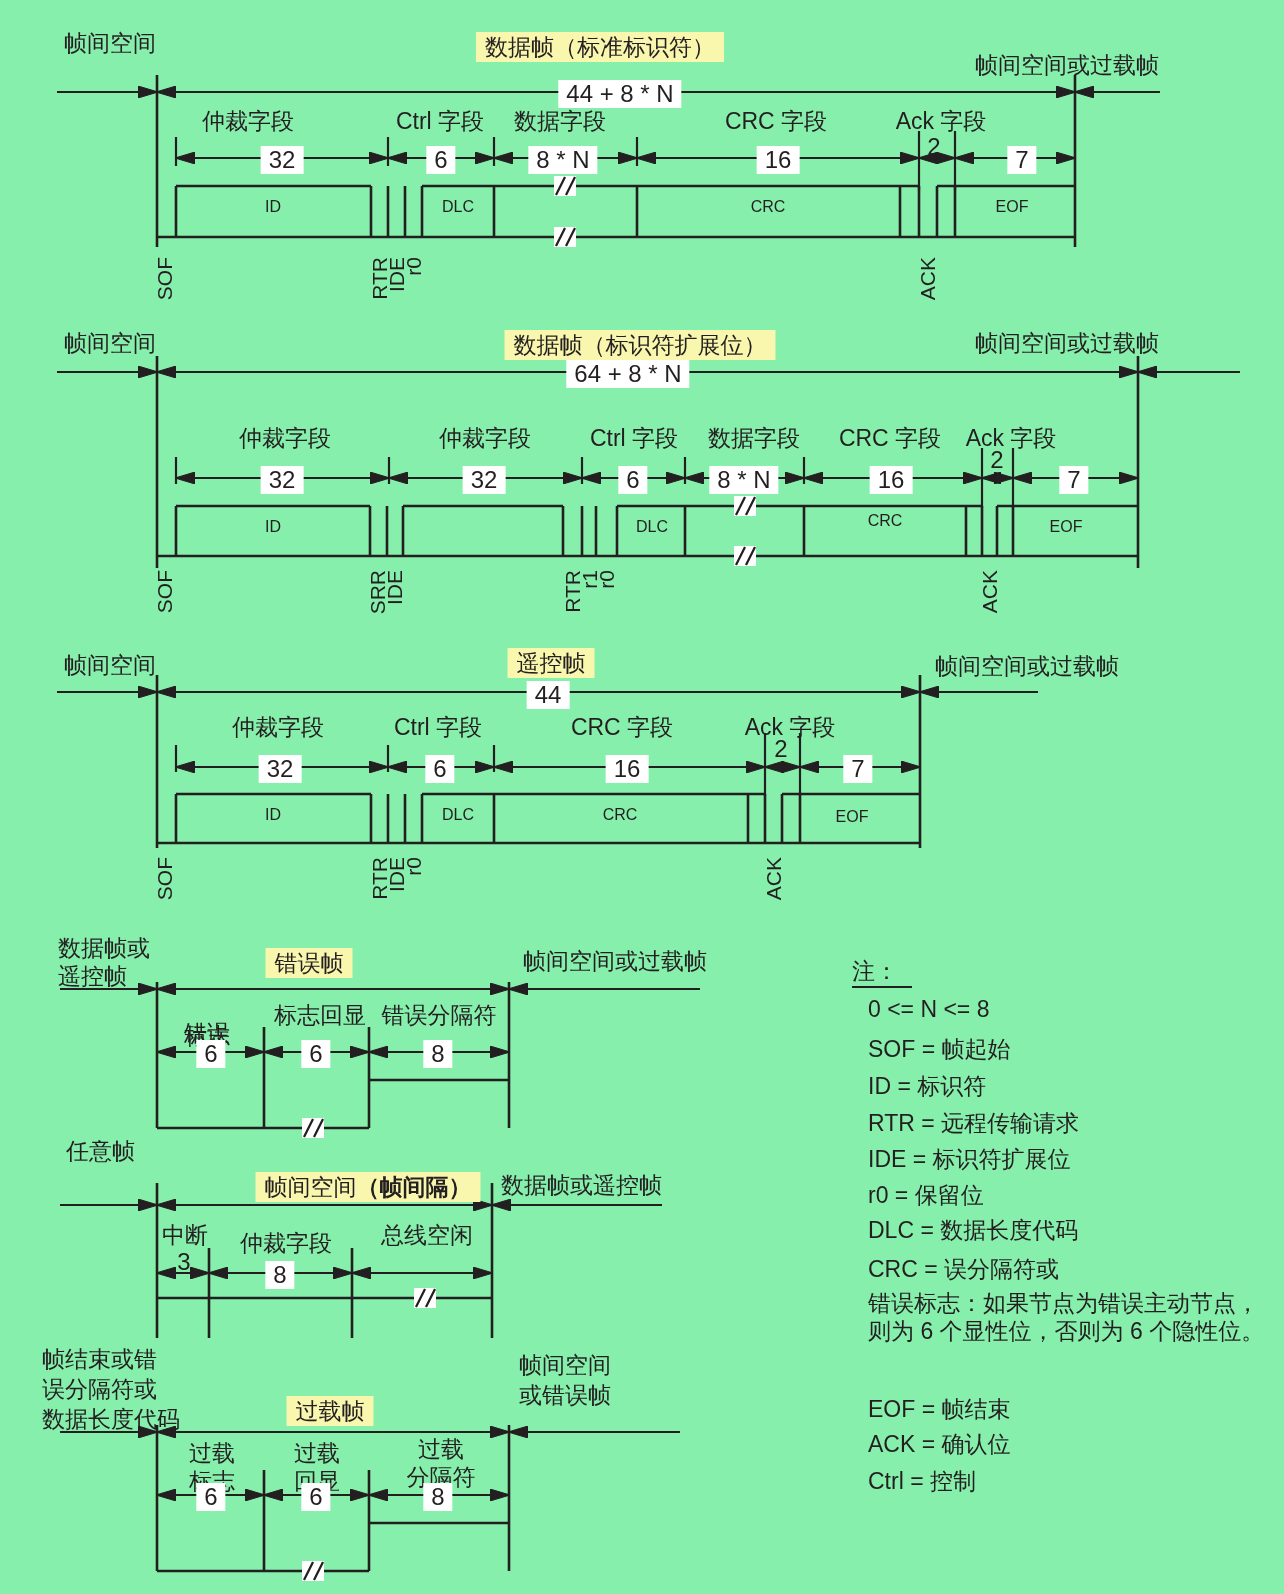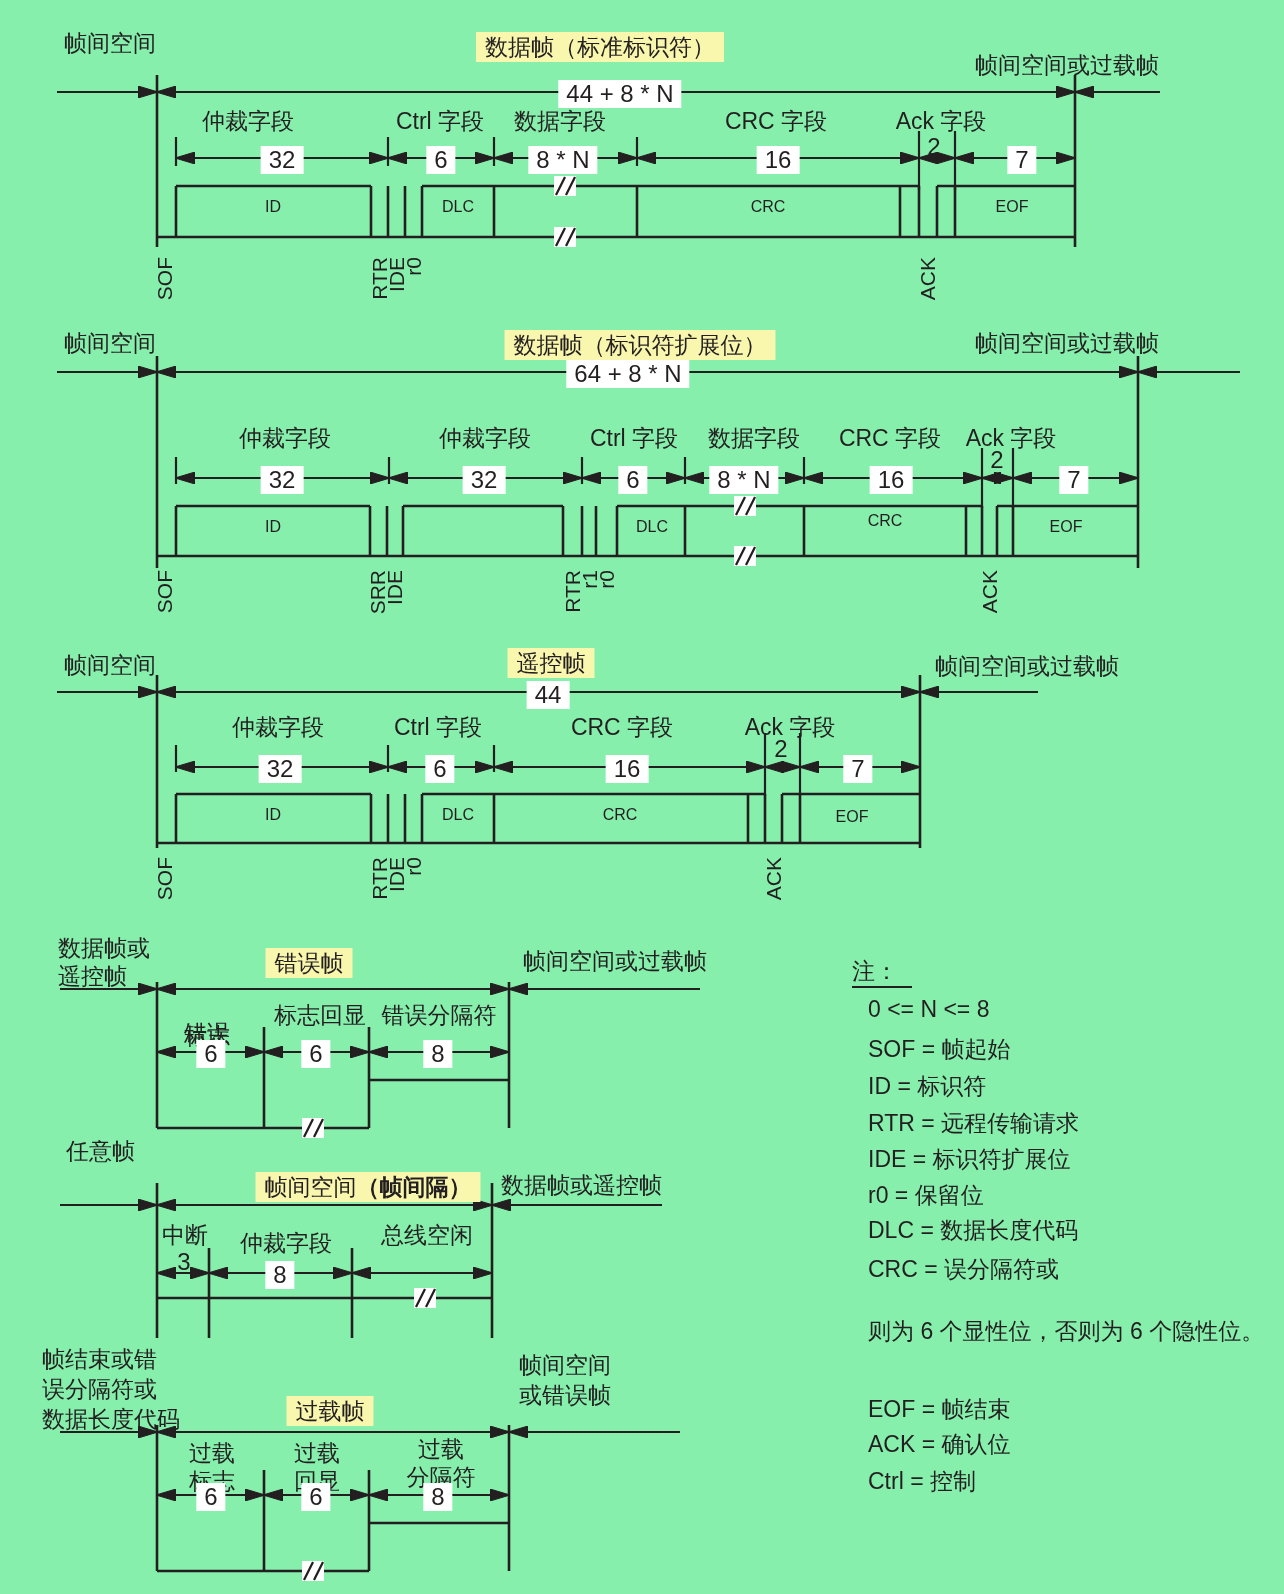--- a/index.html
+++ b/index.html
@@ -338,18 +338,19 @@
 
   <div class="t note" style="left:852px;top:958px"><span class="uh">注：</span></div>
   <div class="t note" style="left:868px;top:996px">0 &lt;= N &lt;= 8</div>
   <div class="t note" style="left:868px;top:1036px">SOF = 帧起始</div>
   <div class="t note" style="left:868px;top:1073px">ID = 标识符</div>
   <div class="t note" style="left:868px;top:1110px">RTR = 远程传输请求</div>
   <div class="t note" style="left:868px;top:1146px">IDE = 标识符扩展位</div>
   <div class="t note" style="left:868px;top:1182px">r0 = 保留位</div>
   <div class="t note" style="left:868px;top:1217px">DLC = 数据长度代码</div>
   <div class="t note" style="left:868px;top:1256px">CRC = 误分隔符或</div>
+  <div class="t note" style="left:868px;top:1290px">错误标志：如果节点为错误主动节点，</div>
   <div class="t note" style="left:868px;top:1318px">则为 6 个显性位，否则为 6 个隐性位。</div>
   <div class="t note" style="left:868px;top:1396px">EOF = 帧结束</div>
   <div class="t note" style="left:868px;top:1431px">ACK = 确认位</div>
   <div class="t note" style="left:868px;top:1468px">Ctrl = 控制</div>
 
 </div>
 
 </body></html>

